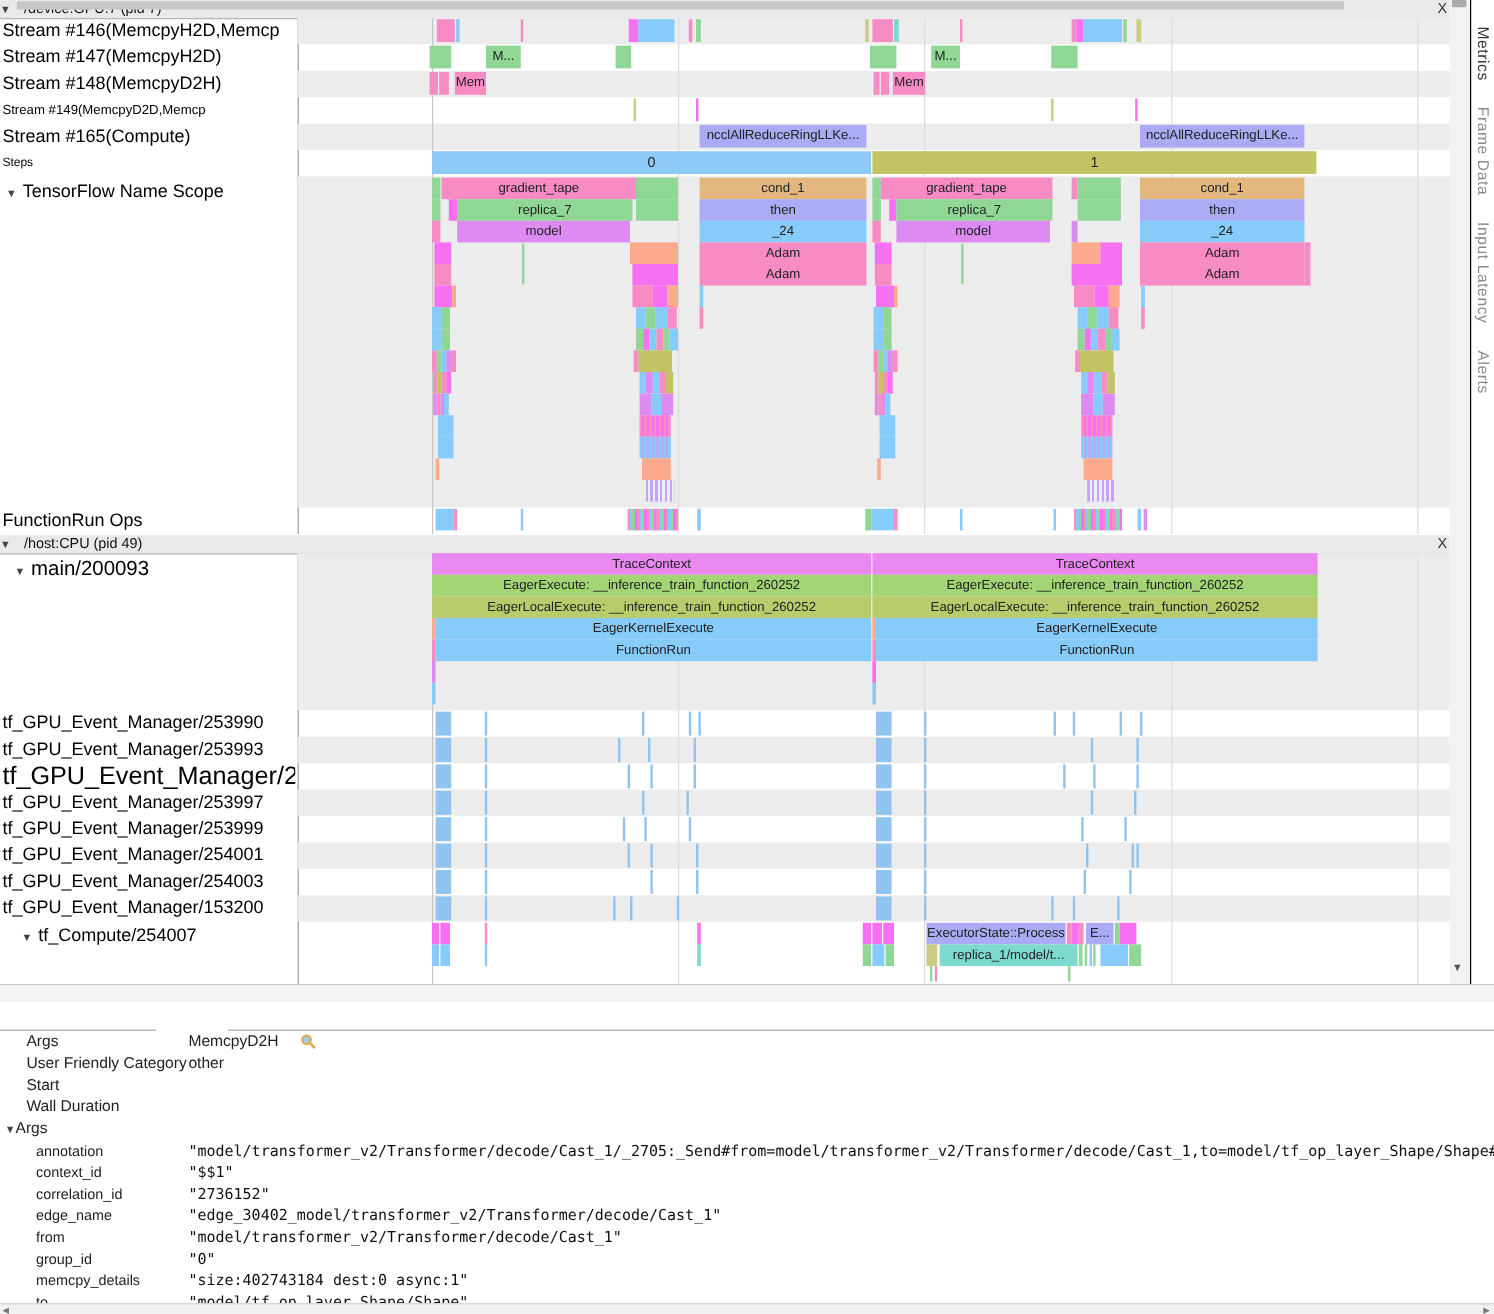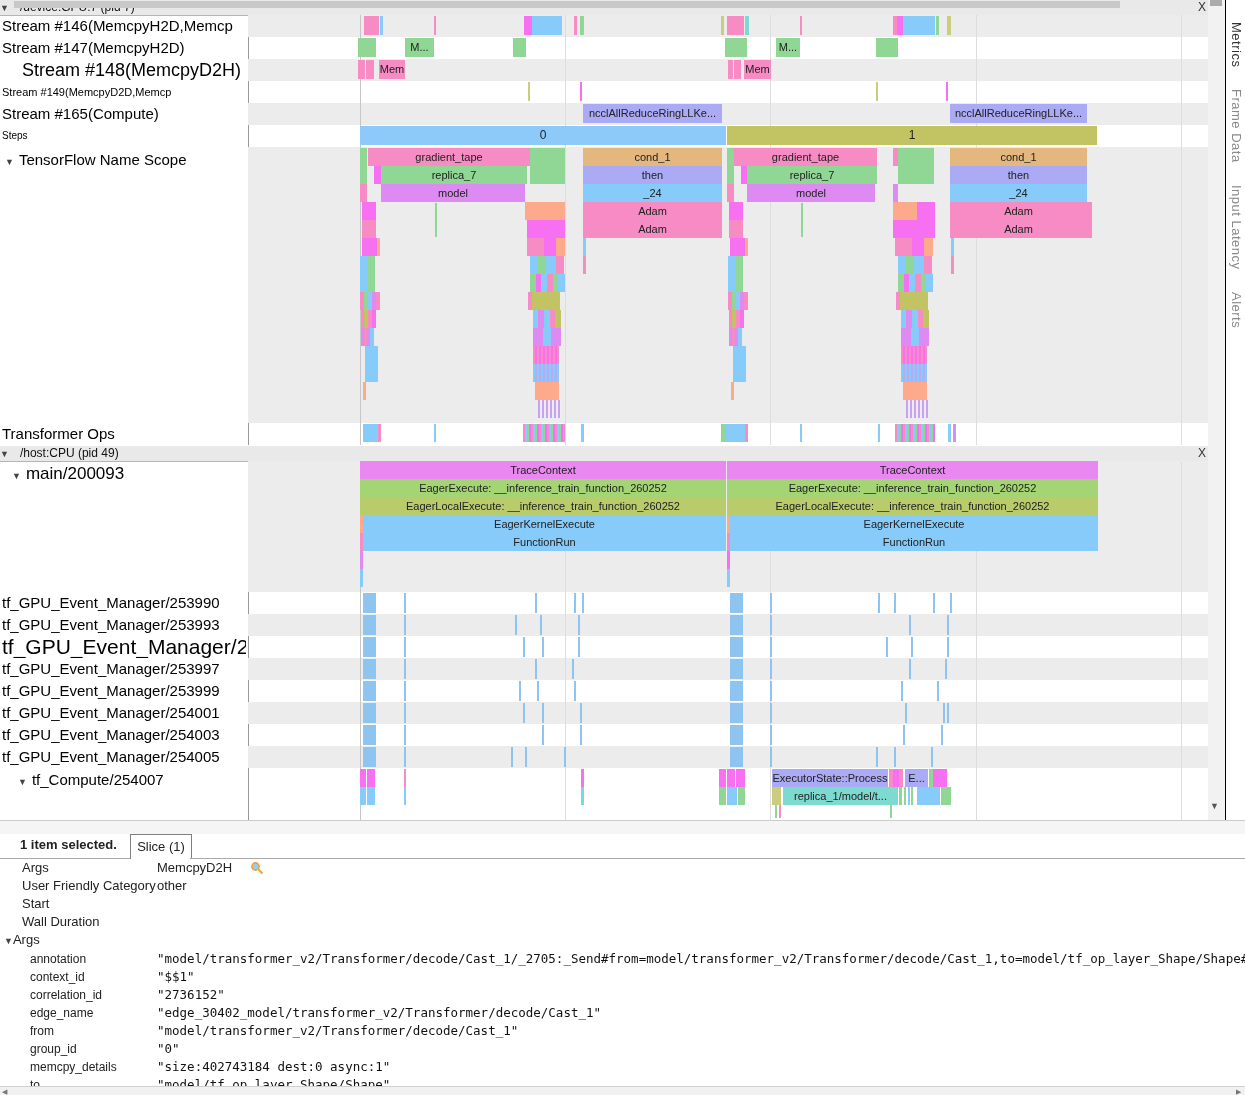--- a/index.html
+++ b/index.html
@@ -83,35 +83,35 @@
       <div class="gridline" style="left: 976px; top: 15px; height: 430px; background: rgb(221, 221, 221); z-index: 2;"></div>
       <div class="gridline" style="left: 976px; top: 462px; height: 358px; background: rgb(221, 221, 221); z-index: 2;"></div>
       <div class="gridline" style="left: 1181px; top: 15px; height: 430px; background: rgb(221, 221, 221); z-index: 2;"></div>
       <div class="gridline" style="left: 1181px; top: 462px; height: 358px; background: rgb(221, 221, 221); z-index: 2;"></div>
       <div class="gridline" style="left: 360px; top: 15px; height: 430px; background: rgb(198, 198, 198); z-index: 2;"></div>
       <div class="gridline" style="left: 360px; top: 462px; height: 358px; background: rgb(198, 198, 198); z-index: 2;"></div>
     </div>
 <div id="labels">
       <div class="rowlabel" style="top: 15px; height: 22px; line-height: 22px; font-size: 15px; z-index: 3; left: 0px;"><span style="margin-left: 2px;">Stream #146(MemcpyH2D,Memcp</span></div>
       <div class="rowlabel" style="top: 37px; height: 22px; line-height: 22px; font-size: 15px; z-index: 3; left: 0px;"><span style="margin-left: 2px;">Stream #147(MemcpyH2D)</span></div>
-      <div class="rowlabel" style="top: 59px; height: 22px; line-height: 22px; font-size: 18px; z-index: 3; left: 0px; margin-left: 20px;"><span style="margin-left: 2px;">Stream #148(MemcpyD2H)</span></div>
+      <div class="rowlabel" style="top: 59px; height: 22px; line-height: 22px; font-size: 15px; z-index: 3; left: 0px;"><span style="margin-left: 2px;">Stream #148(MemcpyD2H)</span></div>
       <div class="rowlabel" style="top: 81px; height: 22px; line-height: 22px; font-size: 11px; z-index: 3; left: 0px;"><span style="margin-left: 2px;">Stream #149(MemcpyD2D,Memcp</span></div>
       <div class="rowlabel" style="top: 103px; height: 22px; line-height: 22px; font-size: 15px; z-index: 3; left: 0px;"><span style="margin-left: 2px;">Stream #165(Compute)</span></div>
       <div class="rowlabel" style="top: 125px; height: 22px; line-height: 22px; font-size: 10px; z-index: 3; left: 0px;"><span style="margin-left: 2px;">Steps</span></div>
       <div class="rowlabel" style="top: 149px; height: 22px; line-height: 22px; font-size: 15px; z-index: 3; left: 0px;"><span class="tri" style="margin-left: 5px;">▼</span><span>TensorFlow Name Scope</span></div>
-      <div class="rowlabel" style="top: 423px; height: 22px; line-height: 22px; font-size: 15px; z-index: 3; left: 0px;"><span style="margin-left: 2px;">Transformer Ops</span></div>
+      <div class="rowlabel" style="top: 423px; height: 22px; line-height: 22px; font-size: 15px; z-index: 3; left: 0px;"><span style="margin-left: 2px;">FunctionRun Ops</span></div>
       <div class="rowlabel" style="top: 462px; height: 24px; line-height: 24px; font-size: 17px; z-index: 3; left: 0px;"><span class="tri" style="margin-left: 12px;">▼</span><span>main/200093</span></div>
       <div class="rowlabel" style="top: 592px; height: 22px; line-height: 22px; font-size: 15px; z-index: 3; left: 0px;"><span style="margin-left: 2px;">tf_GPU_Event_Manager/253990</span></div>
       <div class="rowlabel" style="top: 614px; height: 22px; line-height: 22px; font-size: 15px; z-index: 3; left: 0px;"><span style="margin-left: 2px;">tf_GPU_Event_Manager/253993</span></div>
       <div class="rowlabel" style="top: 636px; height: 22px; line-height: 22px; font-size: 21px; z-index: 3; left: 0px;"><span style="margin-left: 2px;">tf_GPU_Event_Manager/253995</span></div>
       <div class="rowlabel" style="top: 658px; height: 22px; line-height: 22px; font-size: 15px; z-index: 3; left: 0px;"><span style="margin-left: 2px;">tf_GPU_Event_Manager/253997</span></div>
       <div class="rowlabel" style="top: 680px; height: 22px; line-height: 22px; font-size: 15px; z-index: 3; left: 0px;"><span style="margin-left: 2px;">tf_GPU_Event_Manager/253999</span></div>
       <div class="rowlabel" style="top: 702px; height: 22px; line-height: 22px; font-size: 15px; z-index: 3; left: 0px;"><span style="margin-left: 2px;">tf_GPU_Event_Manager/254001</span></div>
       <div class="rowlabel" style="top: 724px; height: 22px; line-height: 22px; font-size: 15px; z-index: 3; left: 0px;"><span style="margin-left: 2px;">tf_GPU_Event_Manager/254003</span></div>
-      <div class="rowlabel" style="top: 746px; height: 22px; line-height: 22px; font-size: 15px; z-index: 3; left: 0px;"><span style="margin-left: 2px;">tf_GPU_Event_Manager/254005</span></div>
+      <div class="rowlabel" style="top: 746px; height: 22px; line-height: 22px; font-size: 15px; z-index: 3; left: 0px;"><span style="margin-left: 2px;">tf_GPU_Event_Manager/153200</span></div>
       <div class="rowlabel" style="top: 769px; height: 22px; line-height: 22px; font-size: 15px; z-index: 3; left: 0px;"><span class="tri" style="margin-left: 18px;">▼</span><span>tf_Compute/254007</span></div>
     </div>
 <div id="blocks">
       <div class="block" style="left: 364px; top: 16px; width: 15px; height: 19px; background: rgb(247, 139, 196); line-height: 19px; font-size: 11px; z-index: 3;"></div>
       <div class="block" style="left: 380px; top: 16px; width: 3px; height: 19px; background: rgb(134, 203, 249); line-height: 19px; font-size: 11px; z-index: 3;"></div>
       <div class="block" style="left: 434px; top: 16px; width: 2px; height: 19px; background: rgb(247, 139, 196); line-height: 19px; font-size: 11px; z-index: 3;"></div>
       <div class="block" style="left: 524px; top: 16px; width: 8px; height: 19px; background: rgb(247, 112, 242); line-height: 19px; font-size: 11px; z-index: 3;"></div>
       <div class="block" style="left: 532px; top: 16px; width: 30px; height: 19px; background: rgb(134, 203, 249); line-height: 19px; font-size: 11px; z-index: 3;"></div>
       <div class="block" style="left: 574px; top: 16px; width: 3px; height: 19px; background: rgb(247, 139, 196); line-height: 19px; font-size: 11px; z-index: 3;"></div>
       <div class="block" style="left: 580px; top: 16px; width: 4px; height: 19px; background: rgb(144, 214, 149); line-height: 19px; font-size: 11px; z-index: 3;"></div>
@@ -478,24 +478,20 @@
 <div id="gutterdown">▼</div>
 <div id="gutterline"></div>
 <div id="sidetabs">
       <div class="sidetab active">Metrics</div>
       <div class="sidetab">Frame Data</div>
       <div class="sidetab">Input Latency</div>
       <div class="sidetab">Alerts</div>
     </div>
 
 <div id="resizestrip"></div>
-<div id="tabbar">
-  <span id="selectedtext">1 item selected.</span>
-  <div id="slicetab">Slice (1)</div>
-</div>
 <div class="tabline" style="left:0;width:130px"></div>
 <div class="tabline" style="left:190px;width:1055px"></div>
 <div id="fields">
       <div class="fieldrow" style="left: 0px; top: 859px; width: 1245px;">
         <span class="fieldlabel">Args</span>
         <span class="fieldvalue">MemcpyD2H</span>
         <svg width="14" height="14" viewBox="0 0 14 14" style="position: absolute; left: 250px; top: 2px;">
           <circle cx="5.5" cy="5.5" r="3.6" fill="#9ecbe8" stroke="#e8a33d" stroke-width="1.6"></circle>
           <line x1="8.5" y1="8.5" x2="12.5" y2="12.5" stroke="#e8a33d" stroke-width="2"></line>
         </svg>

